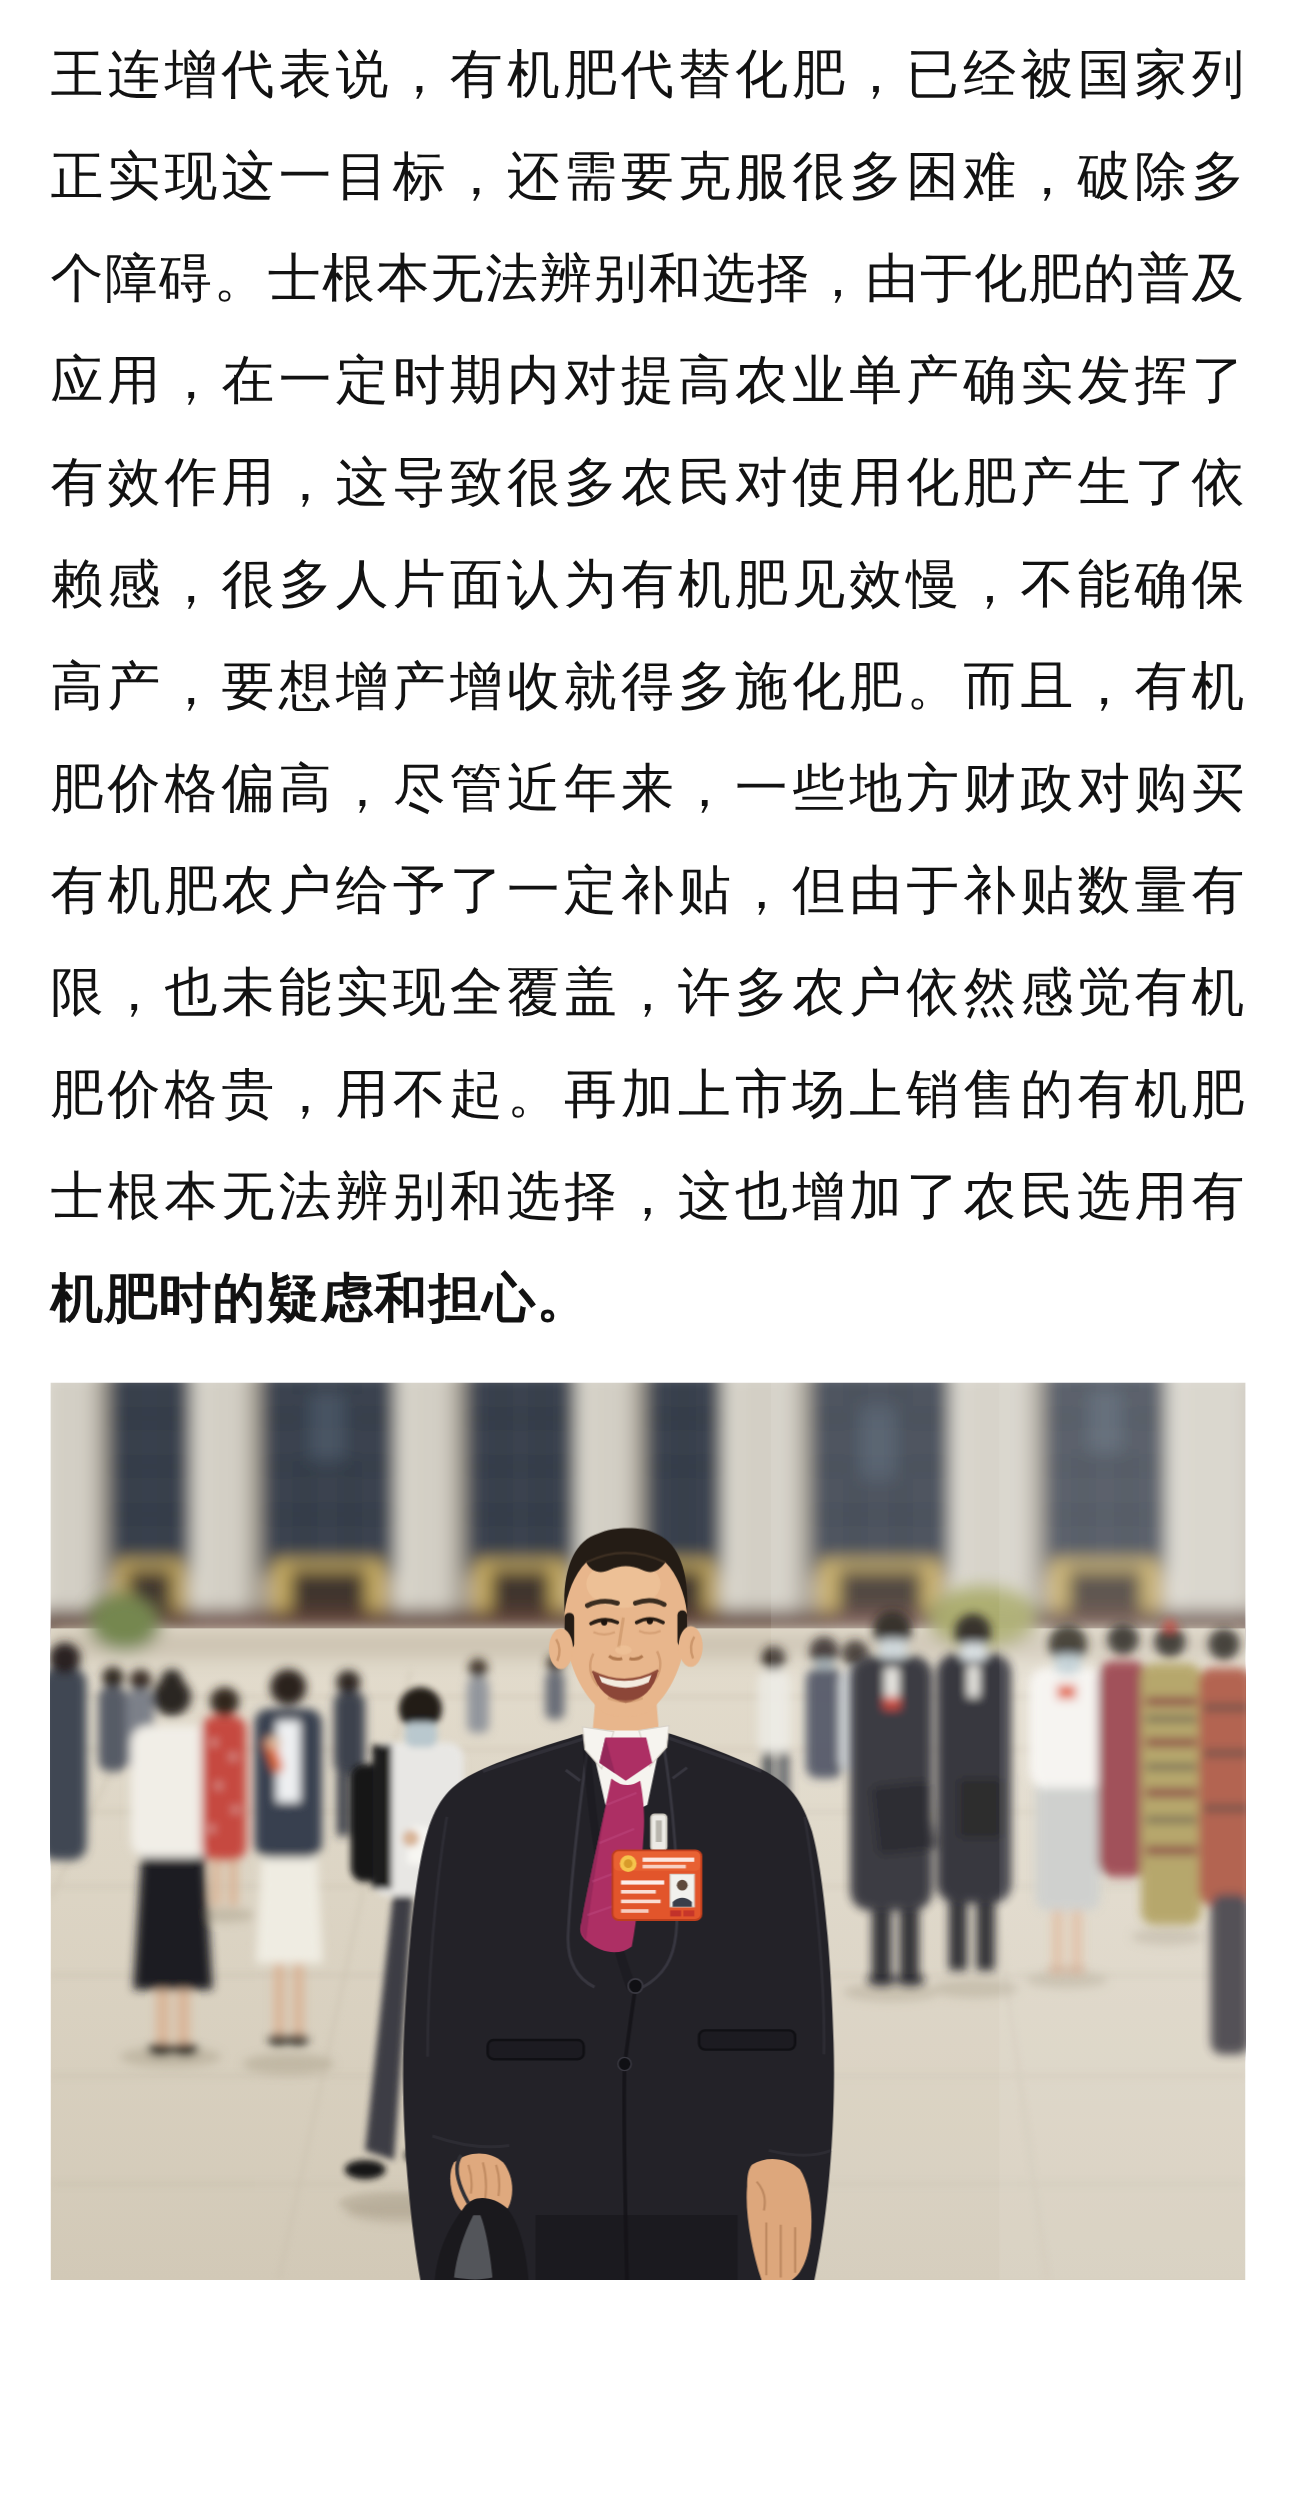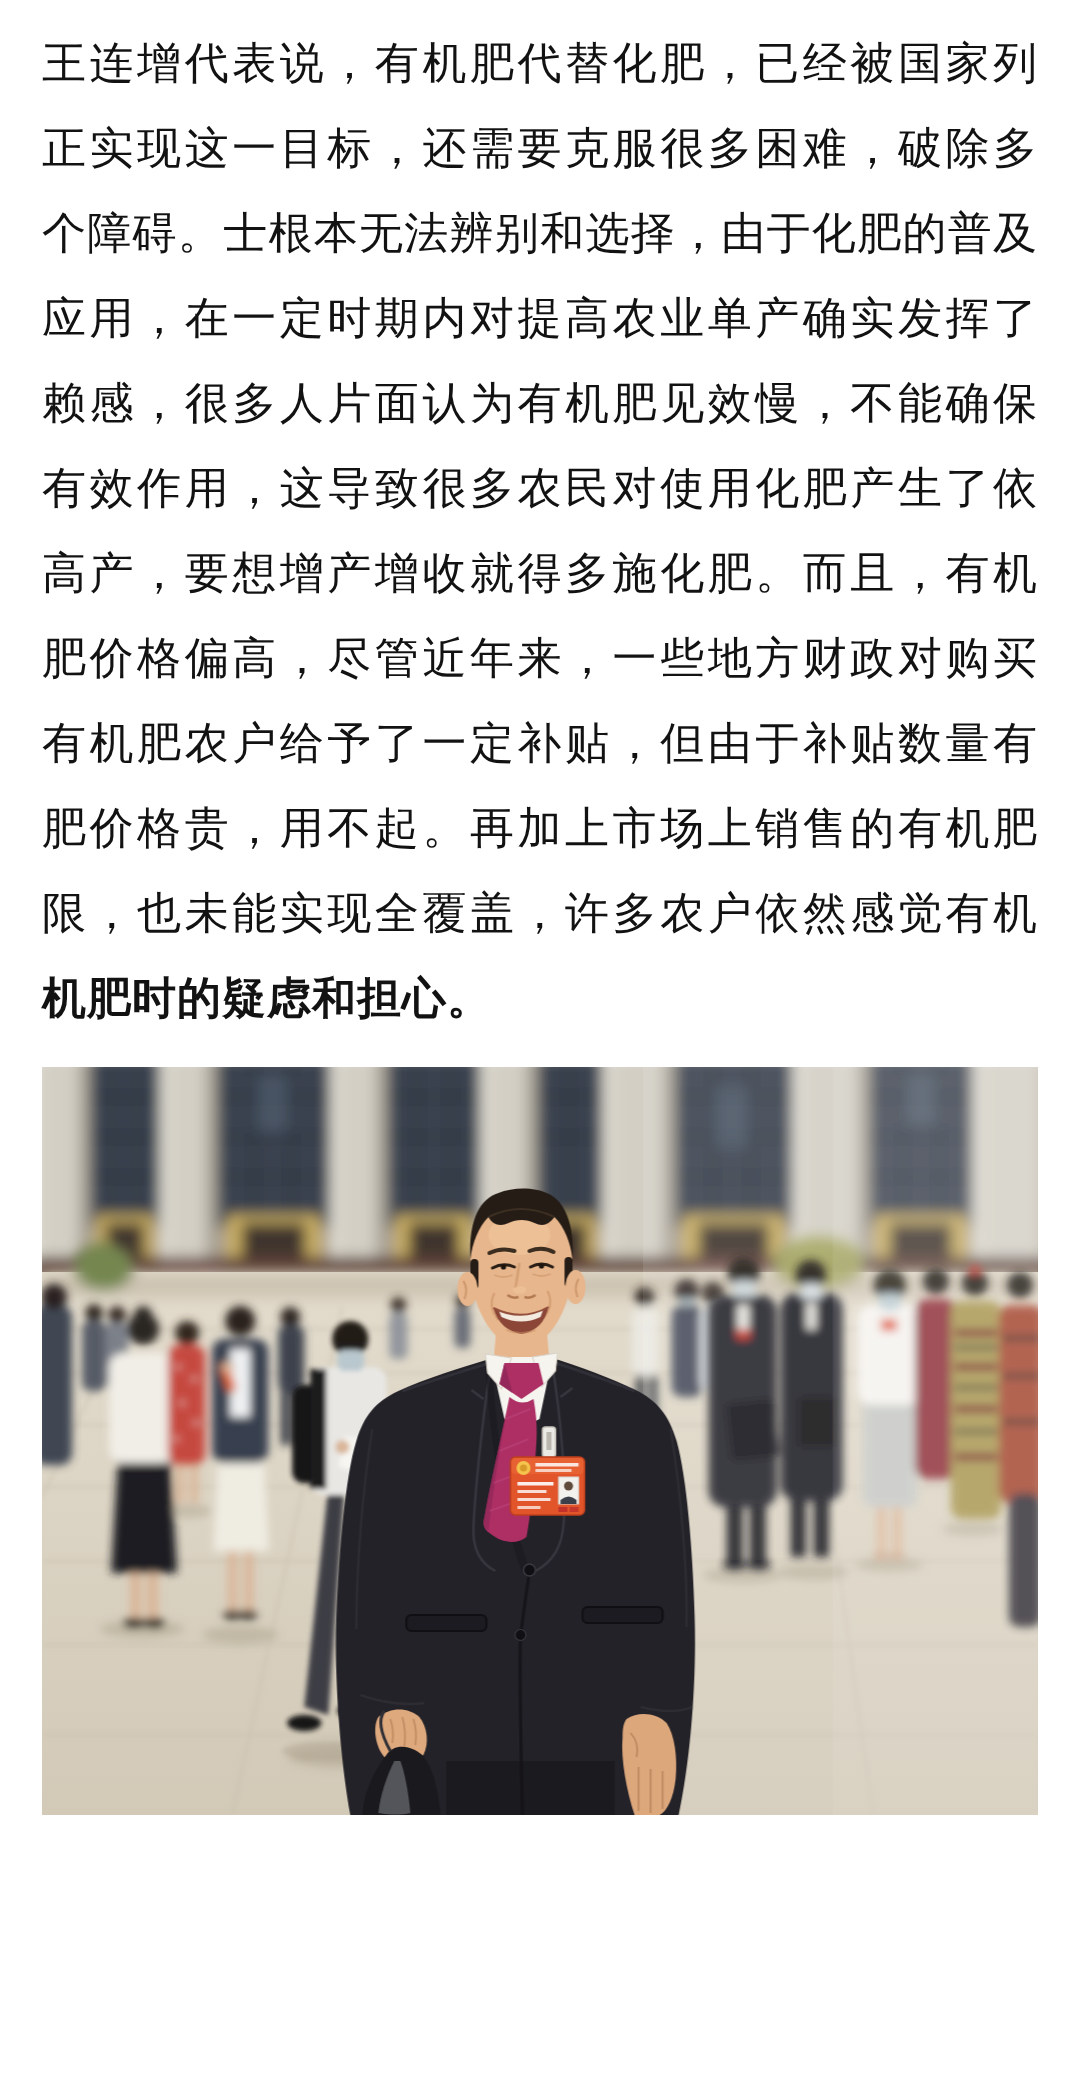--- a/index.html
+++ b/index.html
@@ -52,27 +52,28 @@
 </head>
 <body>
 
 <main class="page">
 
   <section class="article">
       <div class="article-line">王连增代表说，有机肥代替化肥，已经被国家列</div>
       <div class="article-line">正实现这一目标，还需要克服很多困难，破除多</div>
       <div class="article-line">个障碍。士根本无法辨别和选择，由于化肥的普及</div>
       <div class="article-line">应用，在一定时期内对提高农业单产确实发挥了</div>
+      <div class="article-line">有效作用，这导致很多农民对使用化肥产生了依</div>
       <div class="article-line">赖感，很多人片面认为有机肥见效慢，不能确保</div>
-      <div class="article-line">有效作用，这导致很多农民对使用化肥产生了依</div>
       <div class="article-line">高产，要想增产增收就得多施化肥。而且，有机</div>
       <div class="article-line">肥价格偏高，尽管近年来，一些地方财政对购买</div>
       <div class="article-line">有机肥农户给予了一定补贴，但由于补贴数量有</div>
+      <div class="article-line">限，也未能实现全覆盖，许多农户依然感觉有机</div>
       <div class="article-line">肥价格贵，用不起。再加上市场上销售的有机肥</div>
-      <div class="article-line">限，也未能实现全覆盖，许多农户依然感觉有机</div>
+      <div class="article-line">士根本无法辨别和选择，这也增加了农民选用有</div>
       <div class="article-line">机肥时的疑虑和担心。</div>
     </section>
 
   <figure class="photo-frame">
     <svg viewBox="0 0 995 748" preserveAspectRatio="none">
       <defs>
         <linearGradient id="plazaGrad" x1="0" y1="0" x2="0" y2="1">
           <stop offset="0" stop-color="#e3dccd"></stop>
           <stop offset="1" stop-color="#d2c9b7"></stop>
         </linearGradient>

